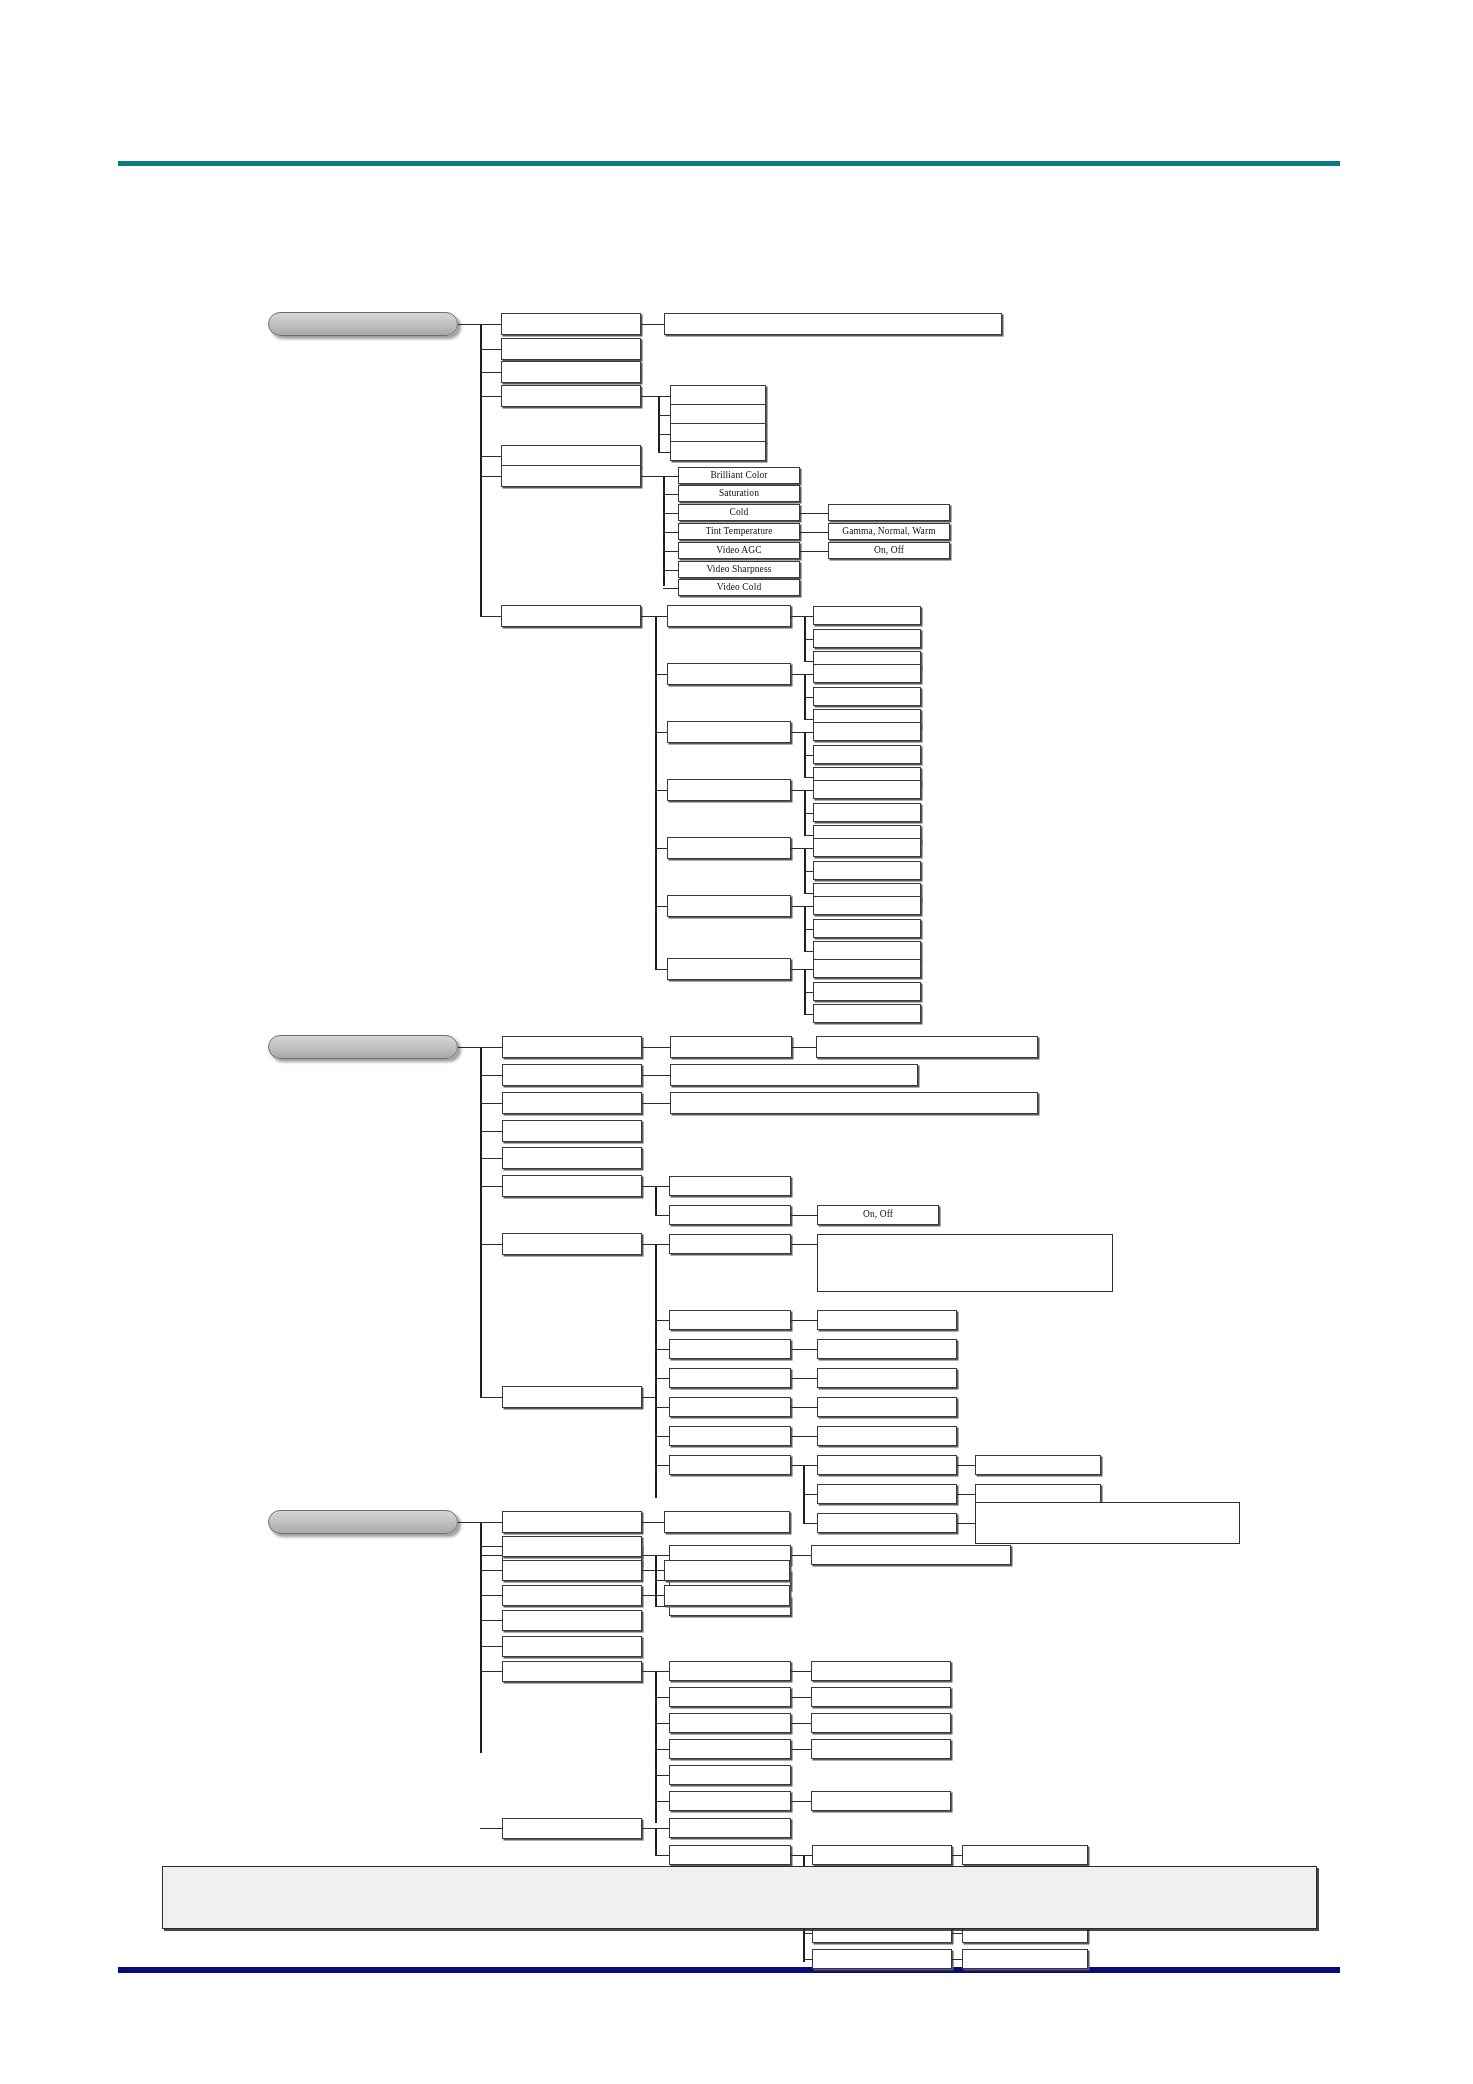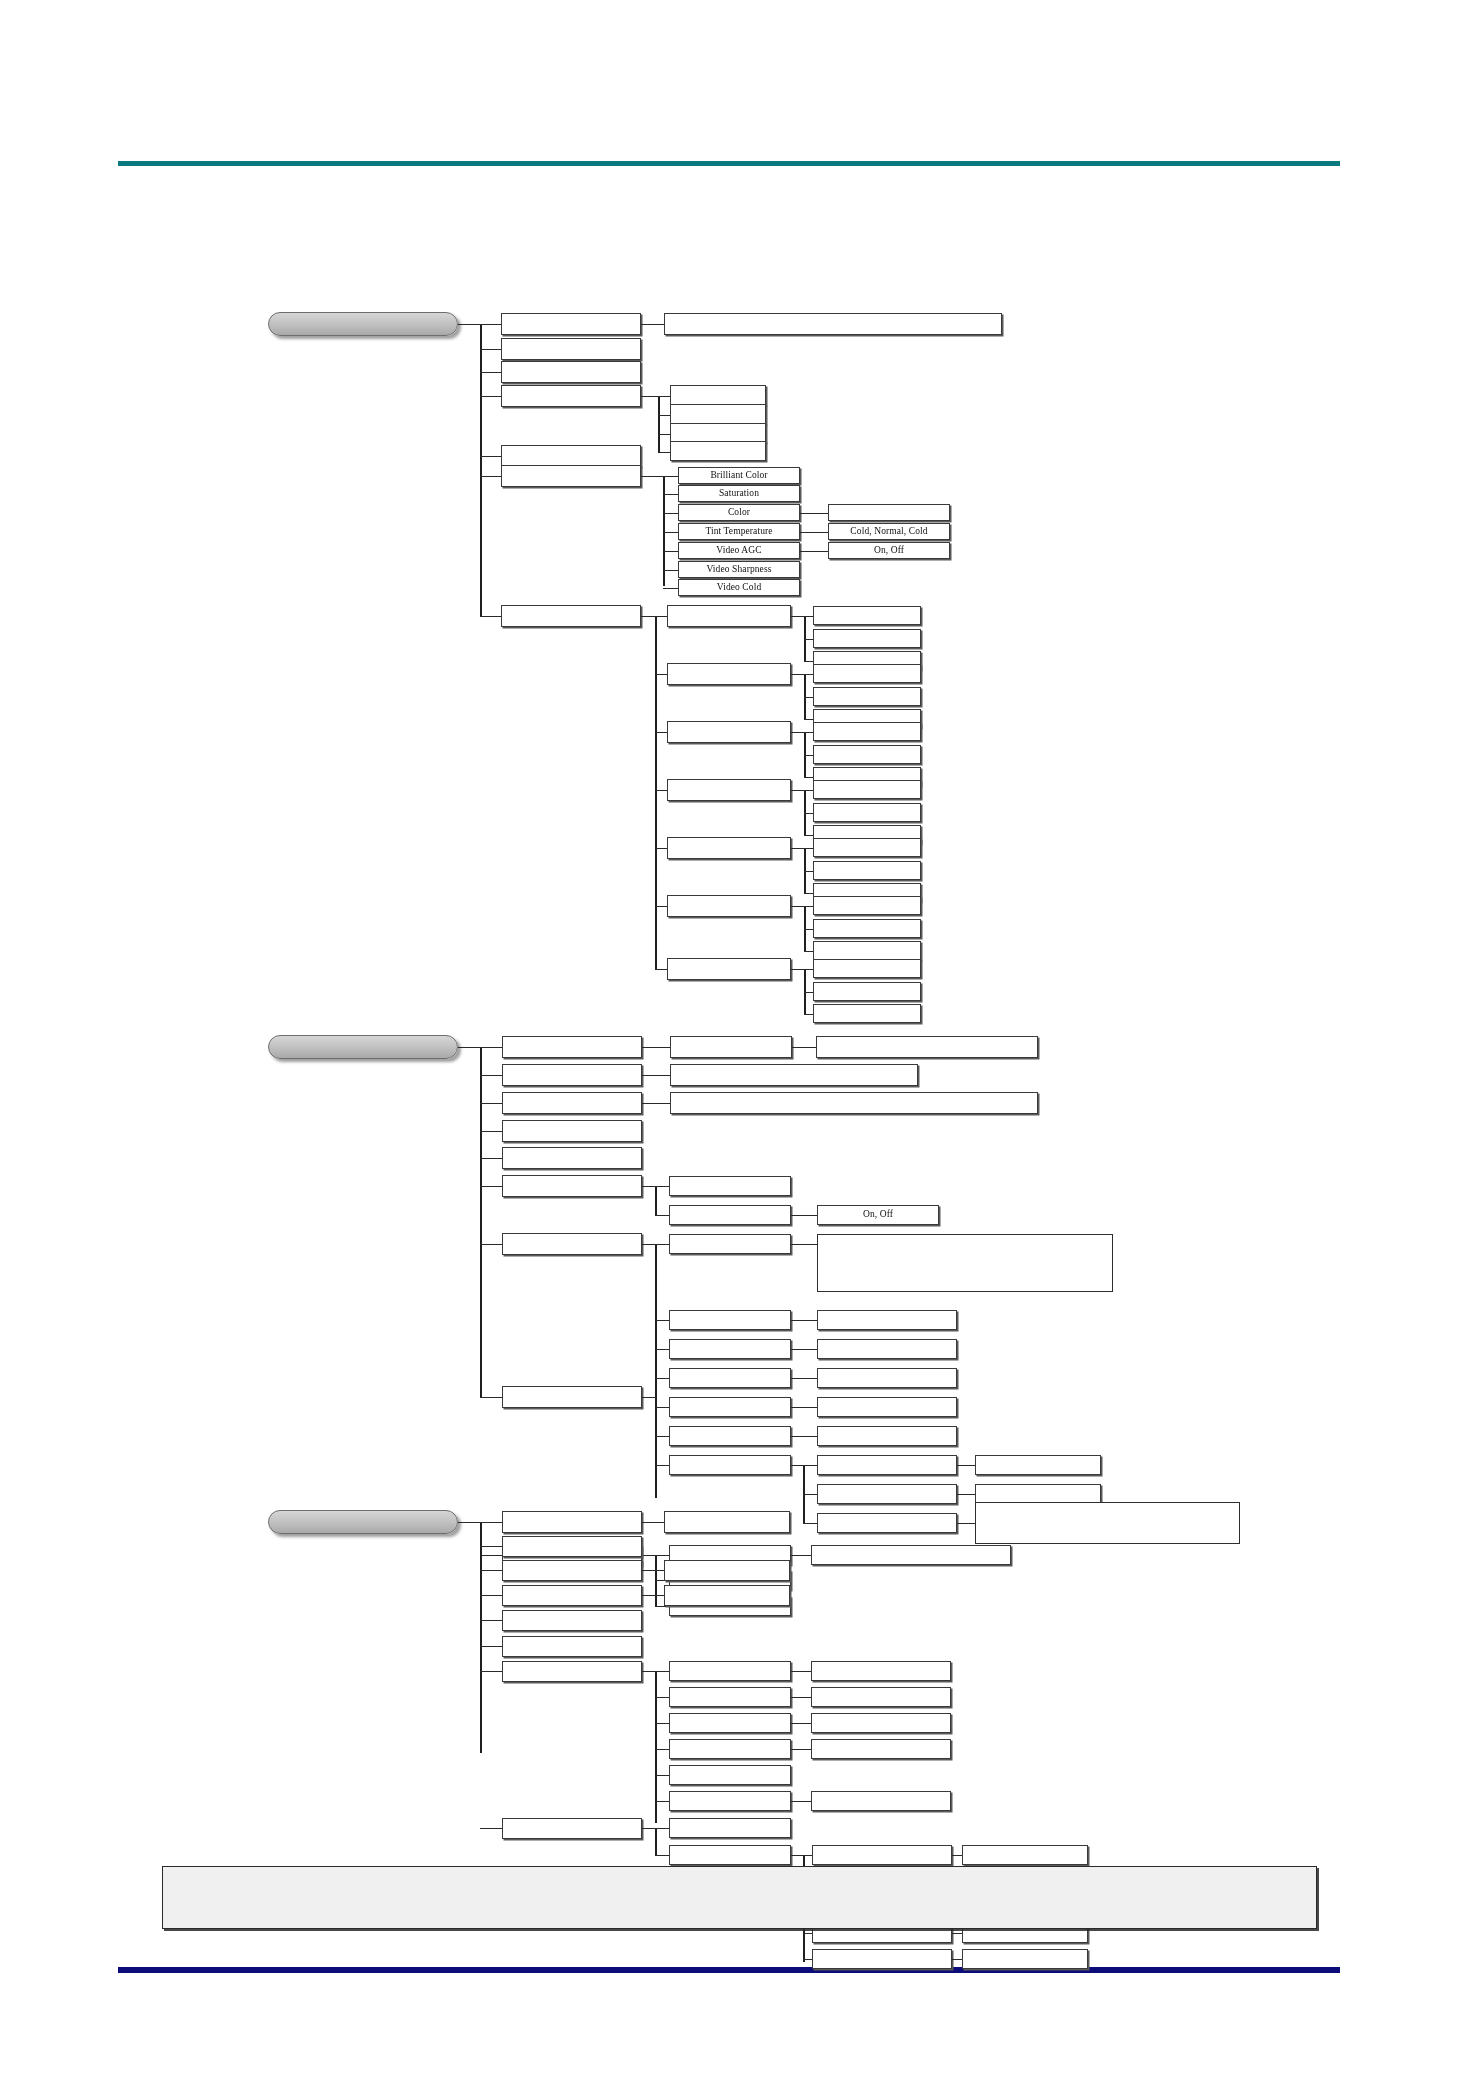--- a/index.html
+++ b/index.html
@@ -128,34 +128,34 @@
       <span>Brilliant Color</span>
     </div>
 
   <div class="h" style="left:663px;top:494px;width:15px;"></div>
   <div class="nb" style="left:678px;top:485px;width:122px;height:17px;">
       <span>Saturation</span>
     </div>
 
   <div class="h" style="left:663px;top:513px;width:15px;"></div>
   <div class="nb" style="left:678px;top:504px;width:122px;height:17px;">
-      <span>Color</span>
+      <span>Cold</span>
     </div>
   <div class="h" style="left:800px;top:513px;width:28px;"></div>
   <div class="nb" style="left:828px;top:504px;width:122px;height:17px;">
       <span></span>
     </div>
 
   <div class="h" style="left:663px;top:532px;width:15px;"></div>
   <div class="nb" style="left:678px;top:523px;width:122px;height:17px;">
       <span>Tint Temperature</span>
     </div>
   <div class="h" style="left:800px;top:532px;width:28px;"></div>
   <div class="nb" style="left:828px;top:523px;width:122px;height:17px;">
-      <span>Cold, Normal, Cold</span>
+      <span>Gamma, Normal, Warm</span>
     </div>
 
   <div class="h" style="left:663px;top:551px;width:15px;"></div>
   <div class="nb" style="left:678px;top:542px;width:122px;height:17px;">
       <span>Video AGC</span>
     </div>
   <div class="h" style="left:800px;top:551px;width:28px;"></div>
   <div class="nb" style="left:828px;top:542px;width:122px;height:17px;">
       <span>On, Off</span>
     </div>

